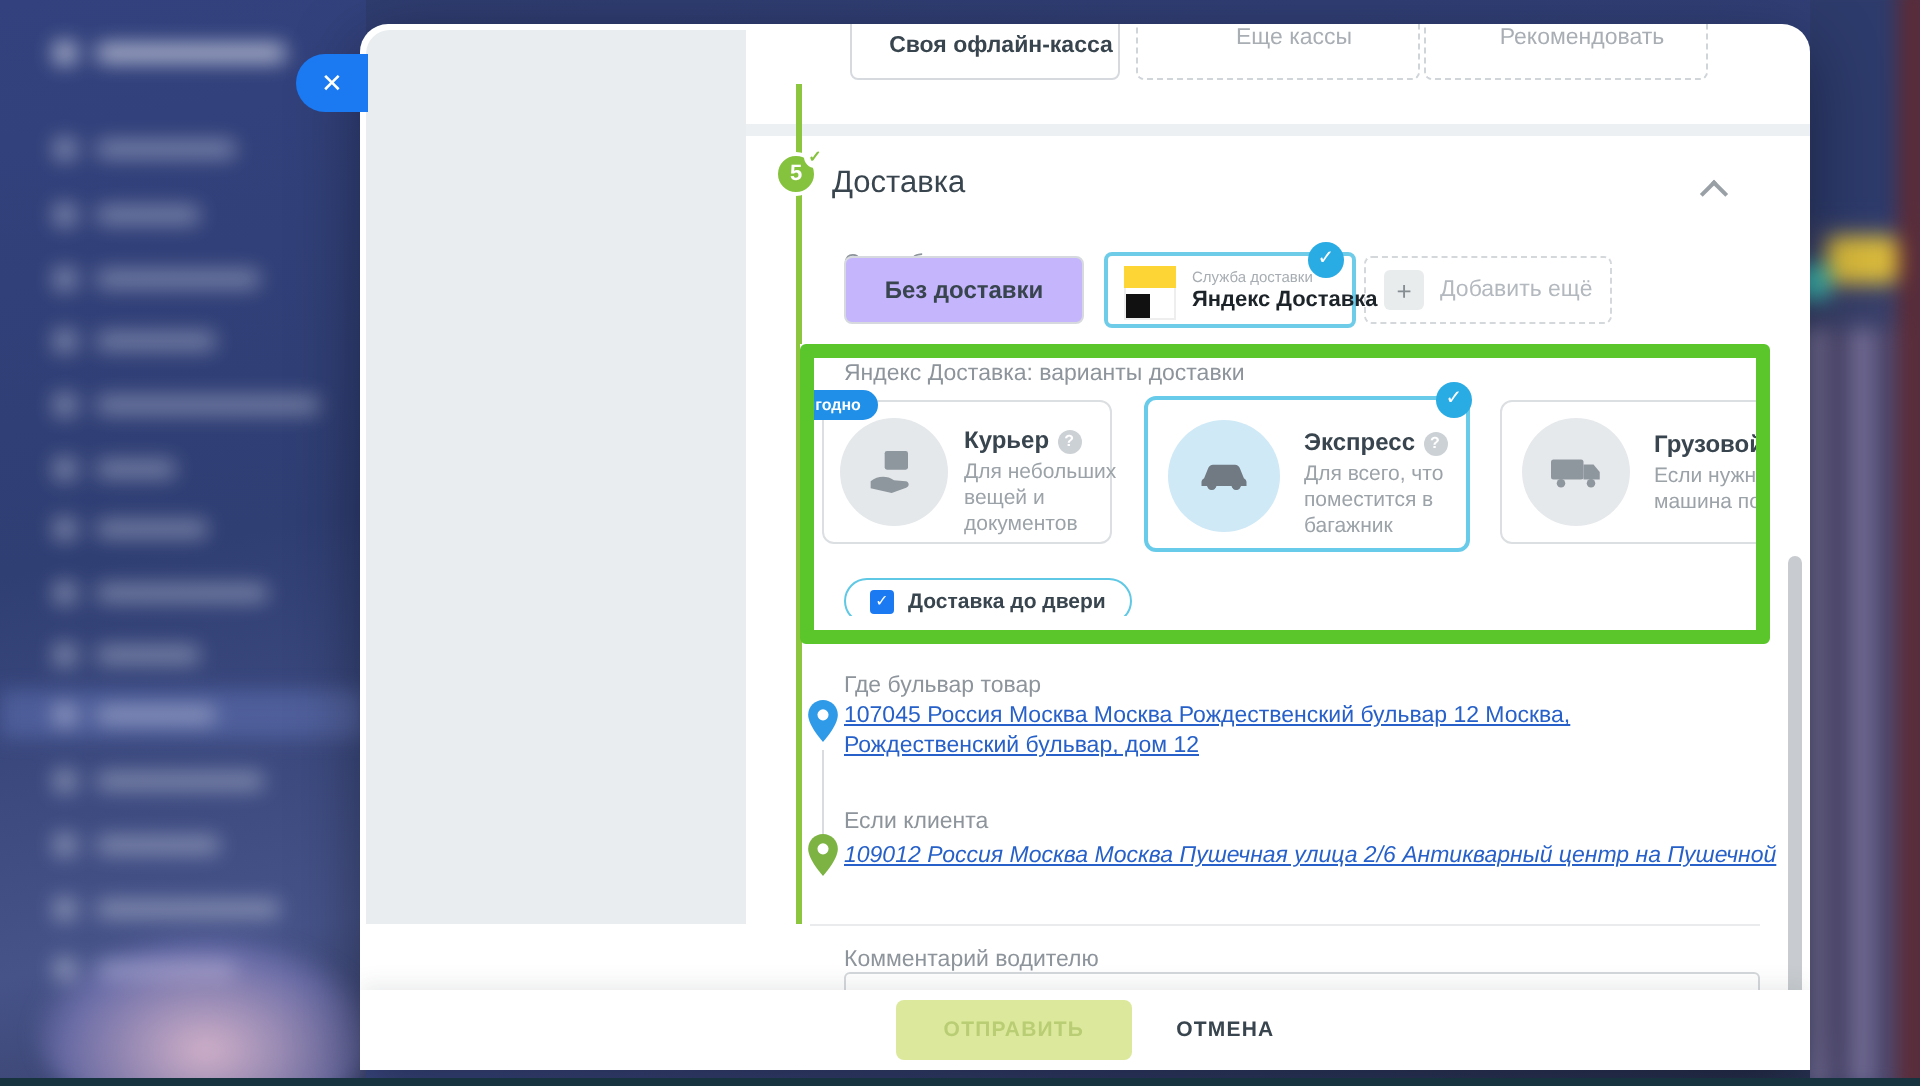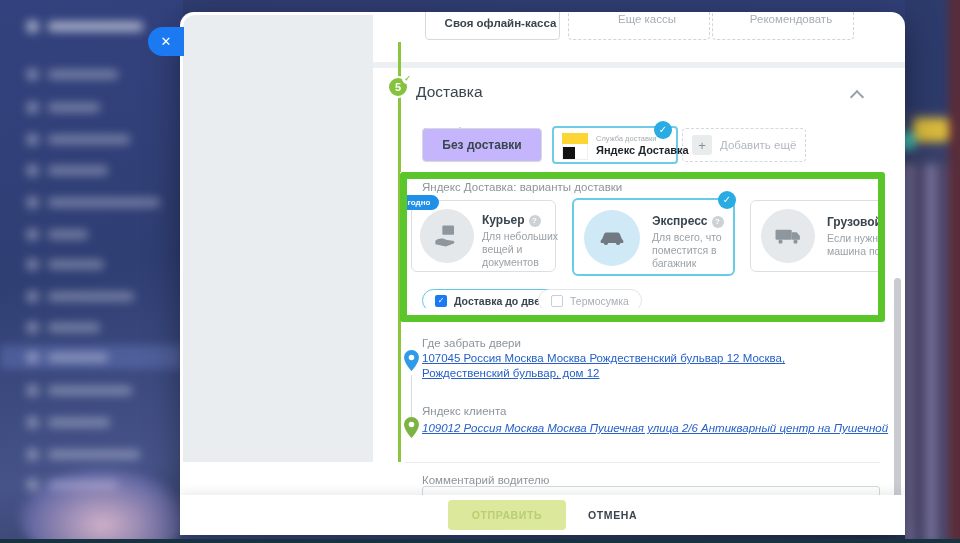--- a/index.html
+++ b/index.html
@@ -292,39 +292,35 @@
         <div class="vtitle" style="left:76px; top:14px;text-align:right;">
           <span>Грузовой</span>
         </div>
         <div class="vdesc" style="left:76px; top:31px; width:72px;">Если нужна машина по</div>
       </div>
 
       <div class="pill on" style="left:22px;">
         <span class="cb on">✓</span>
         <span class="pill-label">Доставка до двери</span>
       </div>
-      <div class="pill off" style="left:138px;">
-        <span class="cb off"></span>
-        <span class="pill-label">Термосумка</span>
-      </div>
     </div>
     <div class="green-frame"></div>
 
-    <div class="field-label" style="left:242px; top:325px;">Где забрать двери</div>
+    <div class="field-label" style="left:242px; top:325px;">Где бульвар товар</div>
     <div class="pin" style="left:224px; top:338px;">
       <svg width="15" height="21" viewBox="0 0 24 34">
         <path fill="#2f9ae8" d="M12 0C5.4 0 0 5.4 0 12c0 9 12 22 12 22s12-13 12-22C24 5.4 18.6 0 12 0z"></path>
         <circle cx="12" cy="12" r="4.5" fill="#fff"></circle>
       </svg>
     </div>
     <div class="addr-link" style="left:242px; top:339px; width:415px;">107045 Россия Москва Москва Рождественский бульвар 12 Москва, Рождественский бульвар, дом 12</div>
 
     <div class="pin-connector"></div>
 
-    <div class="field-label" style="left:242px; top:393px;">Яндекс клиента</div>
+    <div class="field-label" style="left:242px; top:393px;">Если клиента</div>
     <div class="pin" style="left:224px; top:405px;">
       <svg width="15" height="21" viewBox="0 0 24 34">
         <path fill="#7cb342" d="M12 0C5.4 0 0 5.4 0 12c0 9 12 22 12 22s12-13 12-22C24 5.4 18.6 0 12 0z"></path>
         <circle cx="12" cy="12" r="4.5" fill="#fff"></circle>
       </svg>
     </div>
     <div class="addr-link" style="left:242px; top:409px; width:470px;font-style:italic;">109012 Россия Москва Москва Пушечная улица 2/6 Антикварный центр на Пушечной</div>
 
     <div class="divider"></div>
     <div class="field-label" style="left:242px; top:462px;">Комментарий водителю</div>

